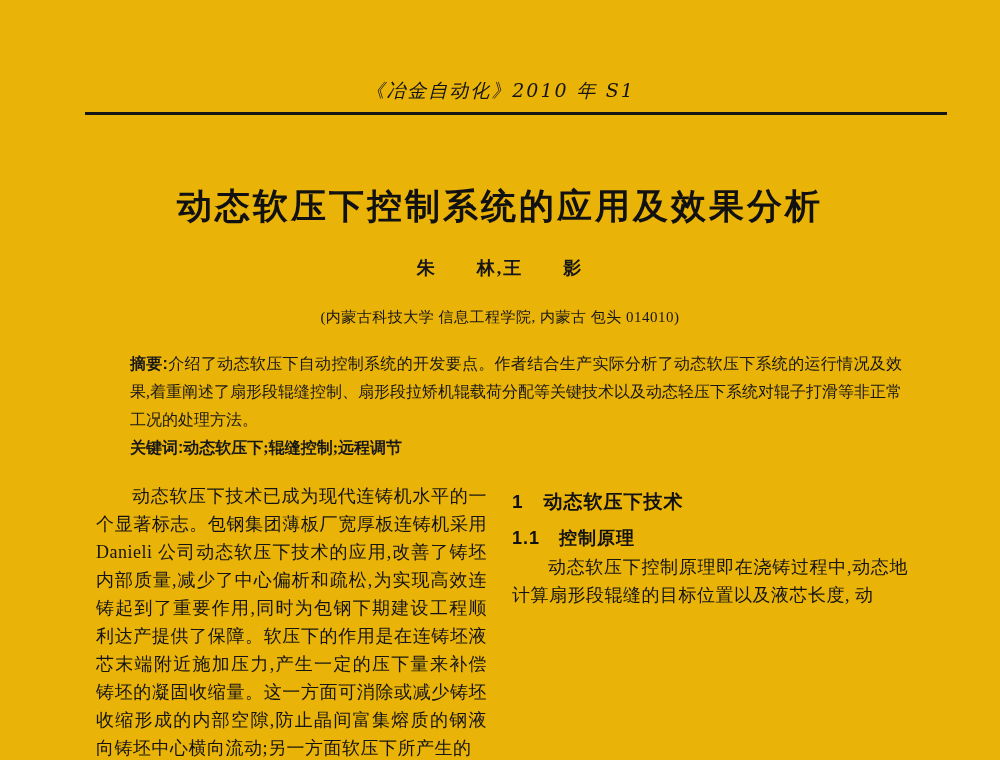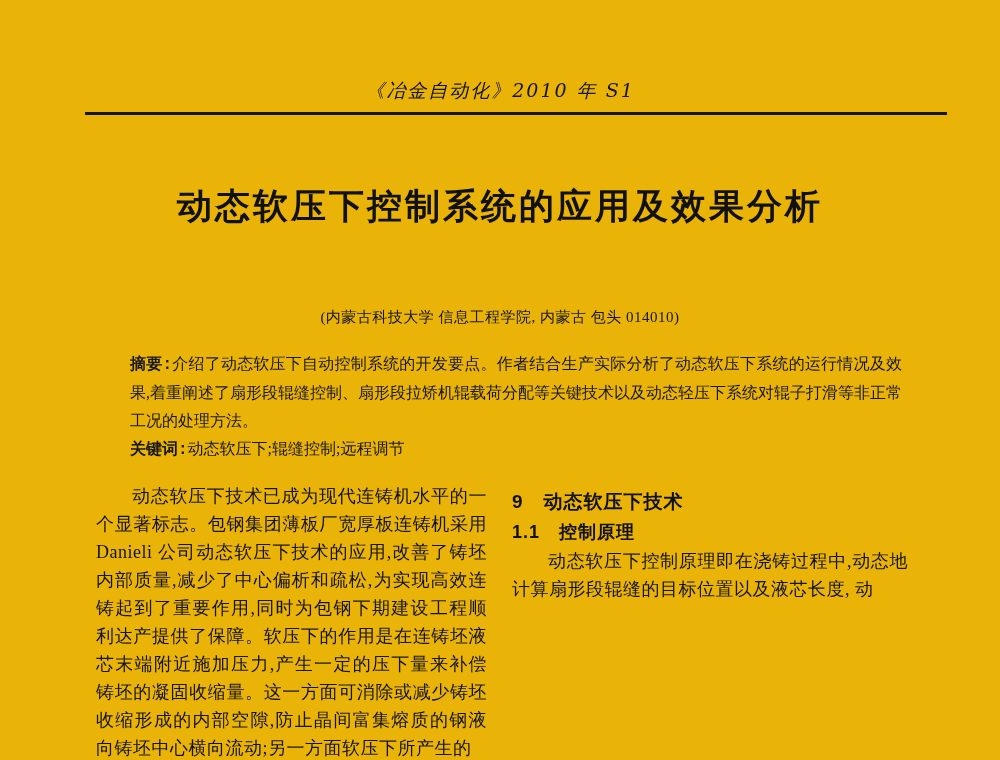--- a/index.html
+++ b/index.html
@@ -74,24 +74,24 @@
     top: 350px;
     left: 130px;
     width: 772px;
     font-size: 16px;
     line-height: 28px;
     text-align: justify;
     color: #171717;
   }
   .abstract-block p { margin: 0; }
   .meta-label {
-    font-family: Liberation Mono, monospace;
+    font-family: Liberation Sans, sans-serif;
     font-weight: 700;
   }
-  .keywords .kw { font-weight: 400; }
+  .keywords .kw { font-weight: 700; }
   .columns {
     position: absolute;
     top: 482px;
     left: 96px;
     width: 812px;
     display: flex;
     gap: 25px;
   }
   .col-left  { width: 391px; }
   .col-right { width: 396px; }
@@ -107,55 +107,56 @@
   .sec-heading {
     margin: 6px 0 2px 0;
     font-family: "Liberation Sans", "DejaVu Sans", sans-serif;
     font-weight: 700;
     font-size: 19px;
     line-height: 28px;
     letter-spacing: 1px;
     color: #111;
   }
   .subsec-heading {
-    margin: 3px 0 2px 0;
+    margin: 9px 0 2px 0;
     font-family: "Liberation Sans", "DejaVu Sans", sans-serif;
     font-weight: 700;
     font-size: 18px;
     line-height: 26px;
     letter-spacing: 1px;
     color: #111;
   }
 </style>
 </head>
 <body>
 
 <div class="page">
 
   <div class="journal-header">《冶金自动化》2010 年 S1</div>
 
   <div class="header-rule"></div>
 
   <h1 class="paper-title">动态软压下控制系统的应用及效果分析</h1>
 
+  <div class="authors">朱　　林,王　　影</div>
 
   <div class="affiliation">(内蒙古科技大学 信息工程学院, 内蒙古 包头 014010)</div>
 
   <div class="abstract-block">
     <p class="abstract"><span class="meta-label">摘要:</span><span>介绍了动态软压下自动控制系统的开发要点。作者结合生产实际分析了动态软压下系统的运行情况及效果,着重阐述了扇形段辊缝控制、扇形段拉矫机辊载荷分配等关键技术以及动态轻压下系统对辊子打滑等非正常工况的处理方法。</span></p>
     <p class="keywords"><span class="meta-label">关键词:</span><span class="kw">动态软压下;辊缝控制;远程调节</span></p>
   </div>
 
   <div class="columns">
 
     <div class="col-left">
       <p class="para indent">动态软压下技术已成为现代连铸机水平的一个显著标志。包钢集团薄板厂宽厚板连铸机采用Danieli 公司动态软压下技术的应用,改善了铸坯内部质量,减少了中心偏析和疏松,为实现高效连铸起到了重要作用,同时为包钢下期建设工程顺利达产提供了保障。软压下的作用是在连铸坯液芯末端附近施加压力,产生一定的压下量来补偿铸坯的凝固收缩量。这一方面可消除或减少铸坯收缩形成的内部空隙,防止晶间富集熔质的钢液向铸坯中心横向流动;另一方面软压下所产生的</p>
     </div>
 
     <div class="col-right">
-      <h2 class="sec-heading">9　动态软压下技术</h2>
+      <h2 class="sec-heading">1　动态软压下技术</h2>
       <h3 class="subsec-heading">1.1　控制原理</h3>
       <p class="para indent">动态软压下控制原理即在浇铸过程中,动态地计算扇形段辊缝的目标位置以及液芯长度, 动</p>
     </div>
 
   </div>
 
 </div>
 
 </body></html>

